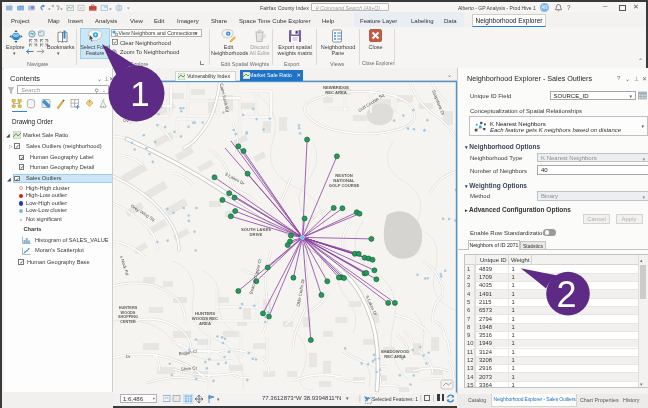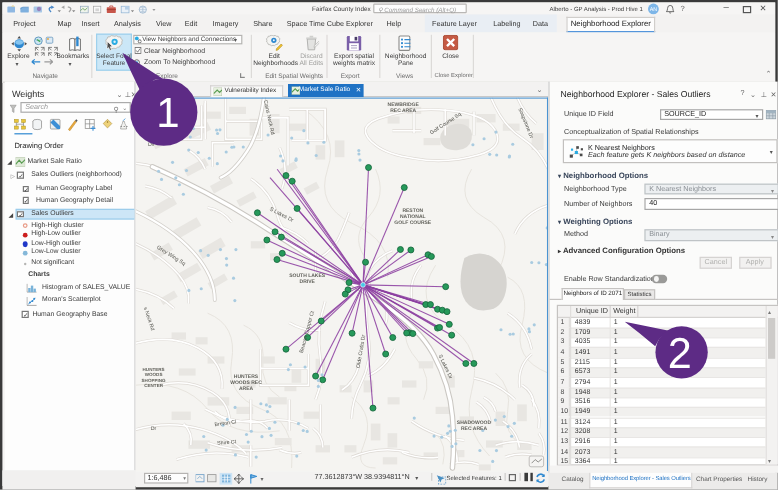--- a/index.html
+++ b/index.html
@@ -222,21 +222,21 @@
     <div class="abs" style="left:127px;top:2px;width:63px;height:11px;background:#1f72c4;"></div>
     <svg class="abs" style="left:130px;top:4px" width="7" height="7" viewBox="0 0 7 7">
         <rect width="7" height="7" fill="#e8f0e0" stroke="#9ab08a" stroke-width="0.5"></rect>
         <path d="M0 5 l3 -3 2 2 2 -2" stroke="#5a9e53" stroke-width="1" fill="none"></path>
       </svg>
     <div class="abs t" style="left:136px;top:4.4px;font-size:5.4px;color:#fff;">Market Sale Ratio</div>
     <div class="abs" style="left:183.5px;top:4.2px;font-size:5.4px;color:#fff;">✕</div>
     <div class="abs" style="left:334px;top:3px;font-size:6px;color:#666;">⌄</div>
   </div>
   <div class="abs" id="leftpanel">
-    <div class="abs t" style="left:6px;top:6px;font-size:7.5px;color:#2b2b2b;">Weights</div>
+    <div class="abs t" style="left:6px;top:6px;font-size:7.5px;color:#2b2b2b;">Contents</div>
     <div class="abs t" style="left:93px;top:7px;font-size:6px;color:#666;">⌄</div>
     <div class="abs t" style="left:100px;top:7px;font-size:6px;color:#666;">⊥</div>
     <div class="abs t" style="left:105px;top:7px;font-size:6px;color:#666;">✕</div>
     <svg class="abs" style="left:4px;top:18.5px" width="6" height="8" viewBox="0 0 6 8">
         <path d="M0.4 0.4 h5.2 l-1.9 3 v3.4 l-1.4 -0.9 v-2.5z" fill="#c0c0be" stroke="#8a8a88" stroke-width="0.4"></path>
       </svg>
     <div class="abs" style="left:13px;top:16.5px;width:92px;height:9.5px;background:#fff;border:1px solid #ababab;box-sizing:border-box;">
       <div class="t" style="margin:1px 0 0 3px;font-size:6px;color:#999;font-style:italic;">Search</div>
       <div class="abs" style="right:9px;top:1px;font-size:6px;color:#777;">⚲</div>
       <div class="abs" style="right:2px;top:1px;font-size:5px;color:#777;">⌄</div>

